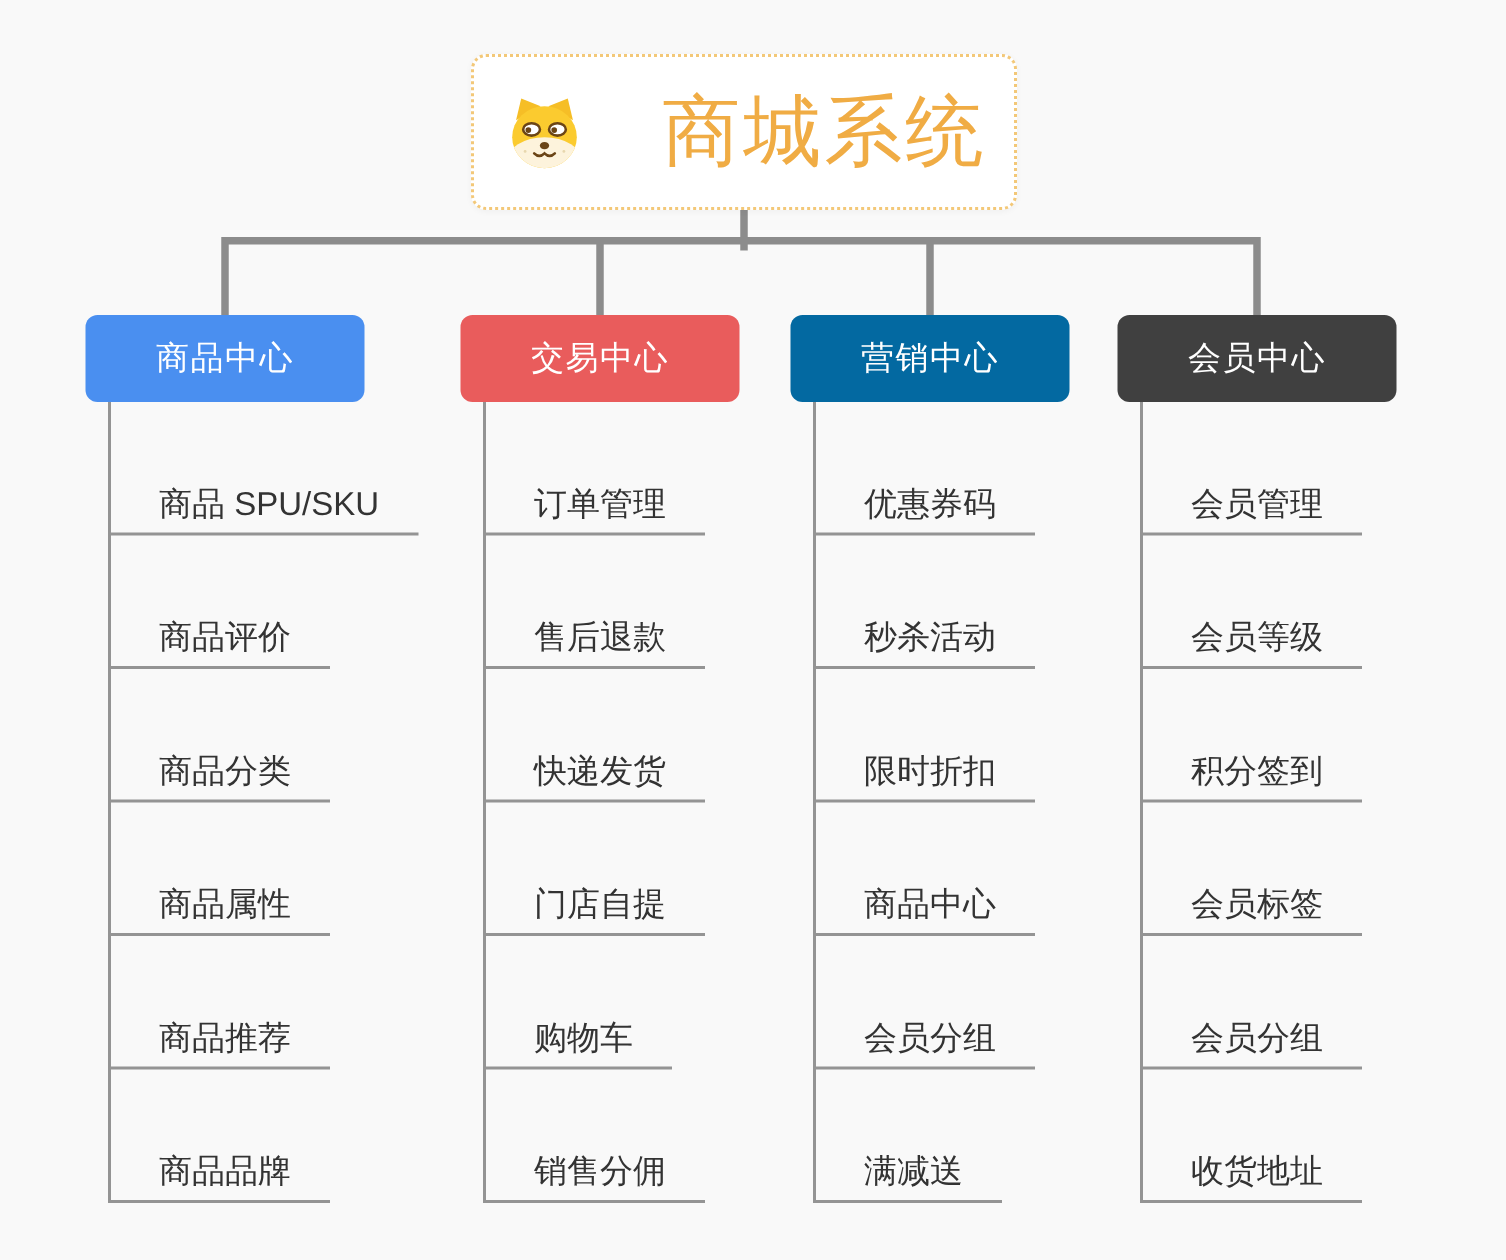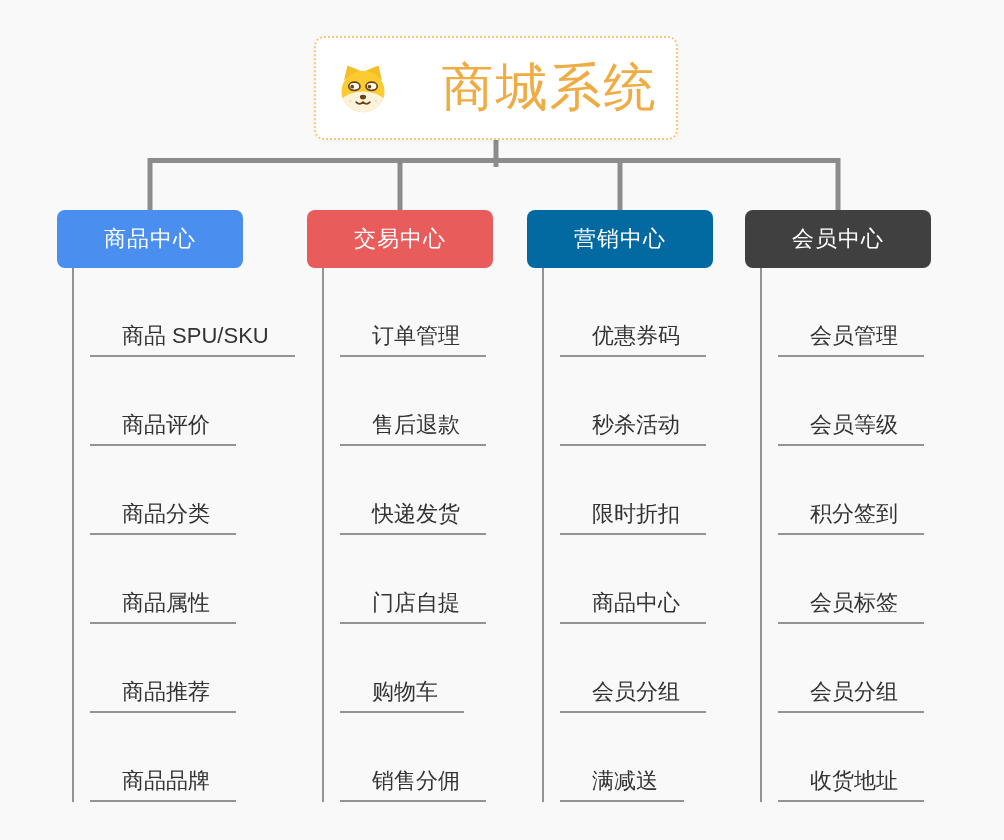--- a/index.html
+++ b/index.html
@@ -62,21 +62,20 @@
     justify-content: center;
     color: #ffffff;
     font-size: 22px;
     letter-spacing: 1px;
     white-space: nowrap;
   }
   .leaves {
     margin-left: 15px;
     border-left: 2px solid var(--leafline, #949494);
     width: max-content;
-    padding-left: 16px;
   }
   .leaf {
     height: 89px;
     display: flex;
     align-items: flex-end;
   }
   .leaf-label {
     display: inline-block;
     padding: 0 26px 6px 32px;
     border-bottom: 2px solid var(--leafline, #949494);

